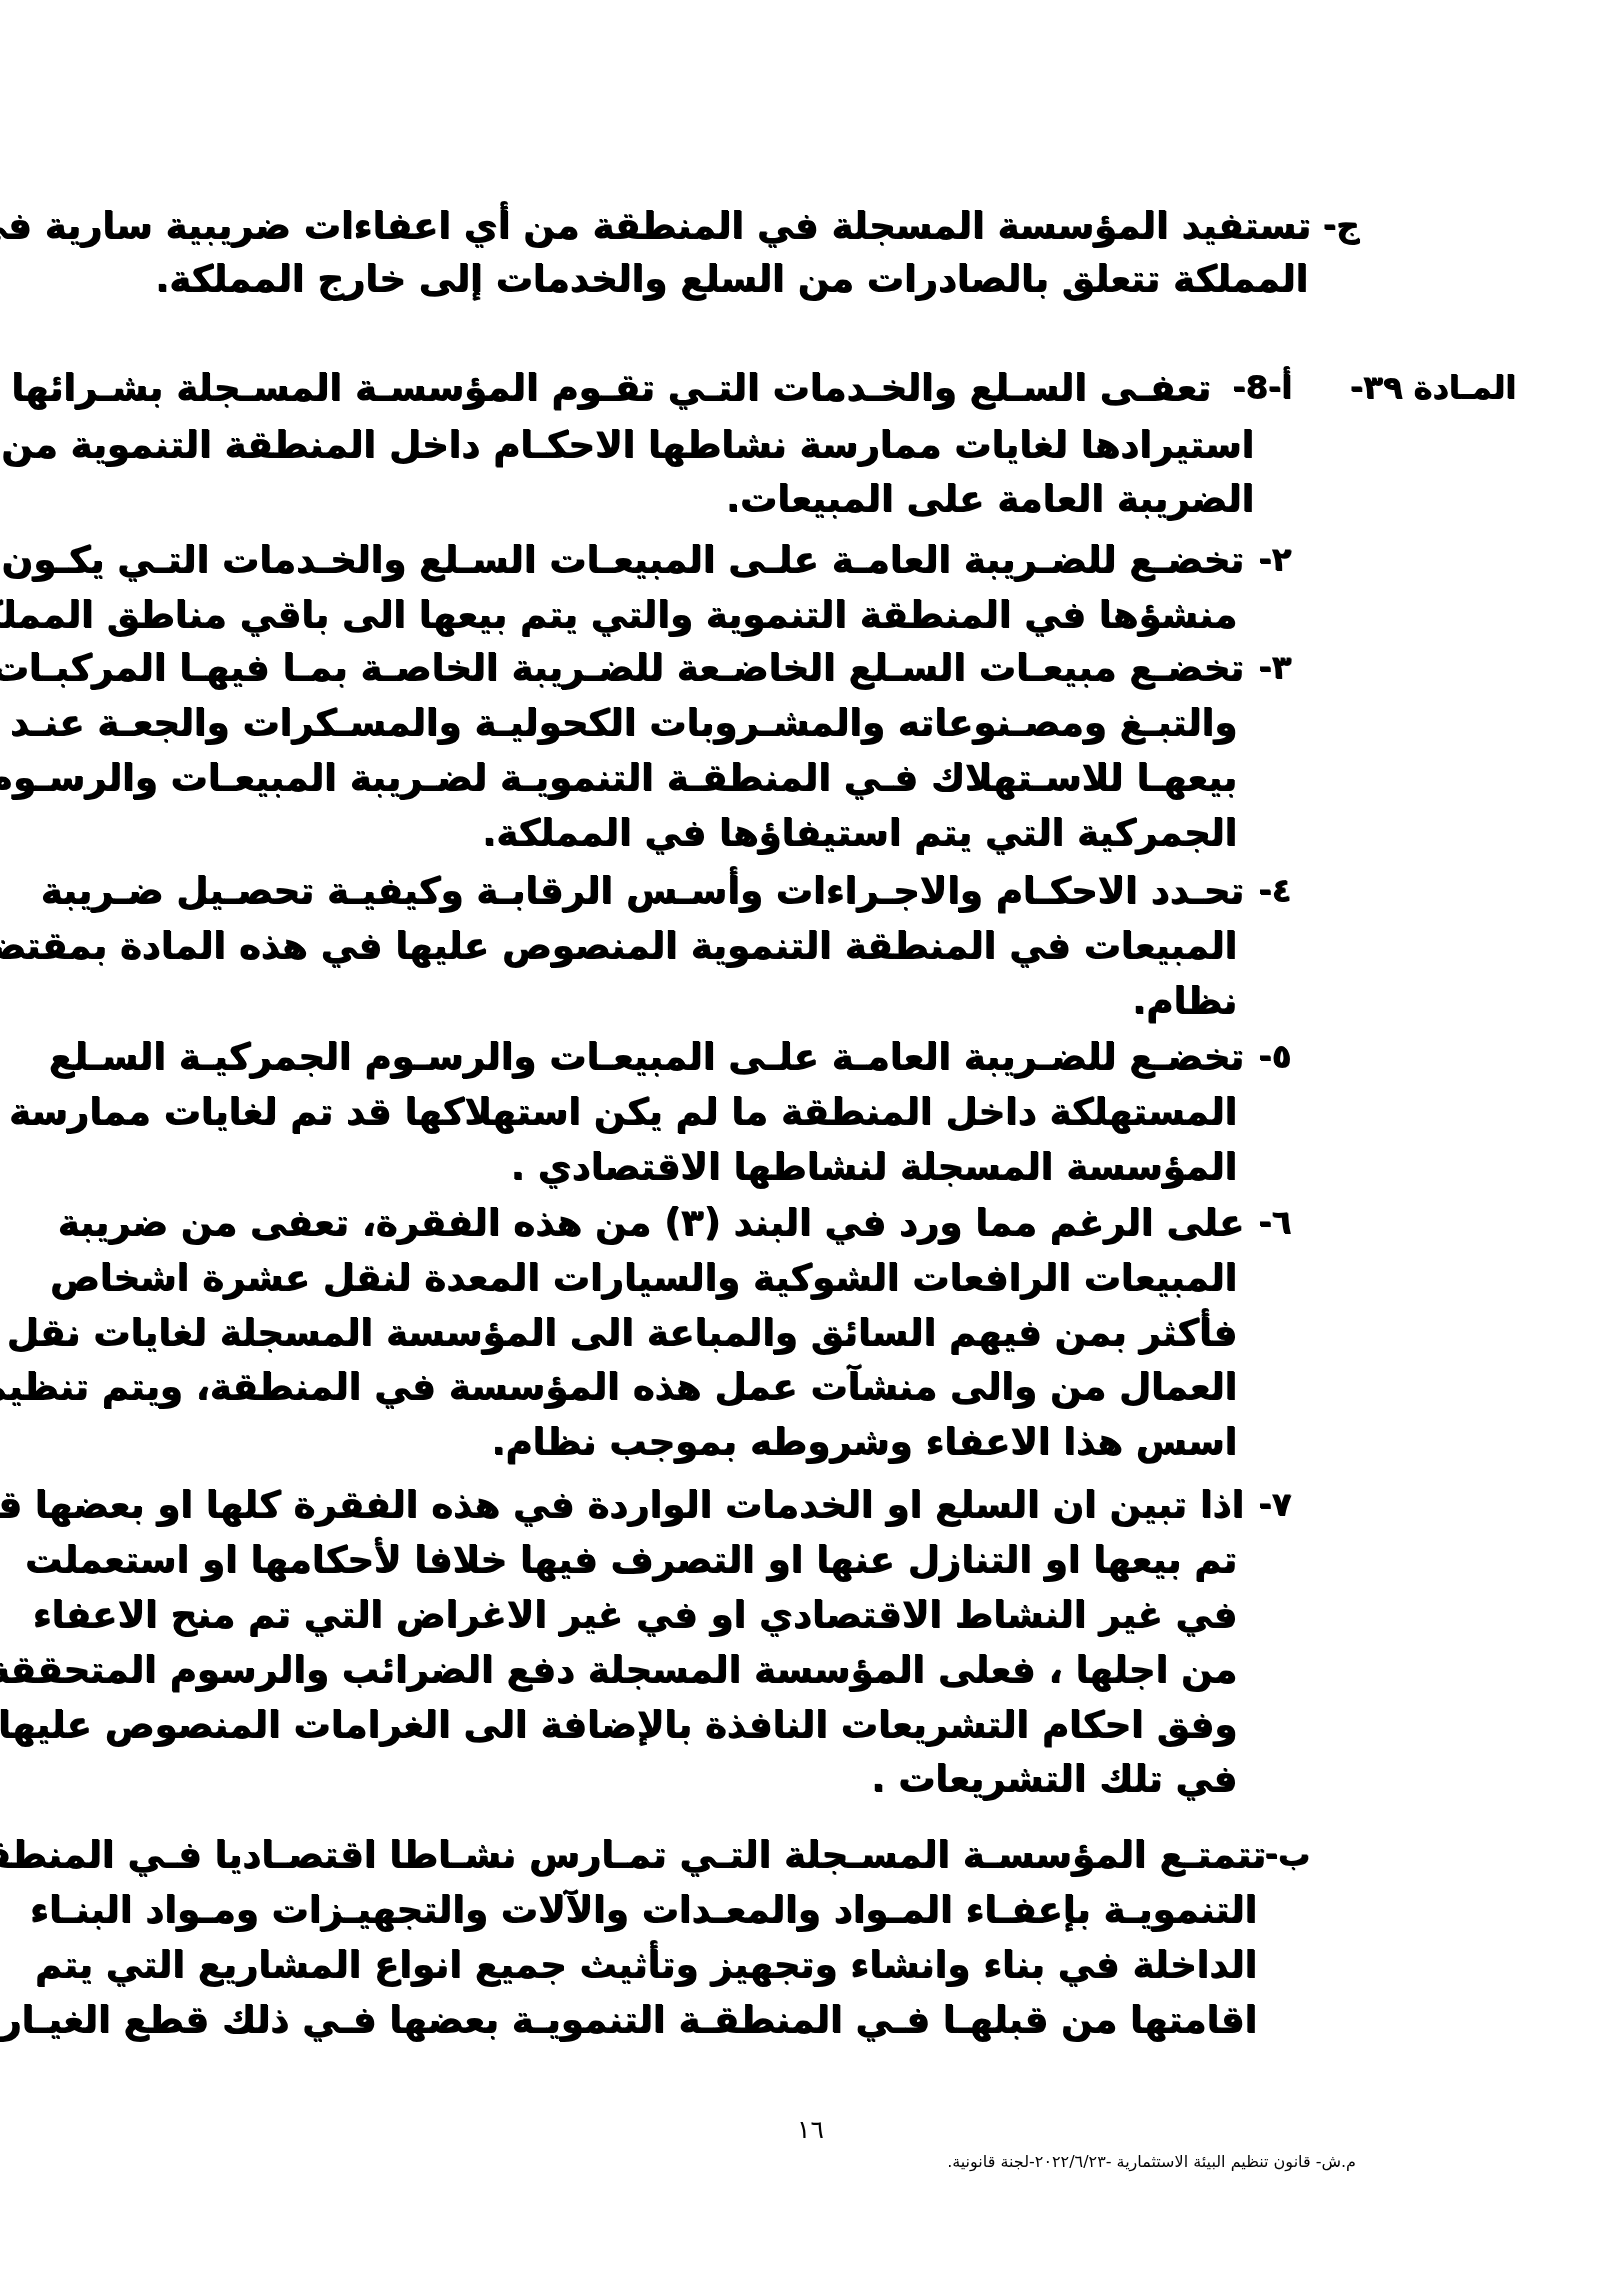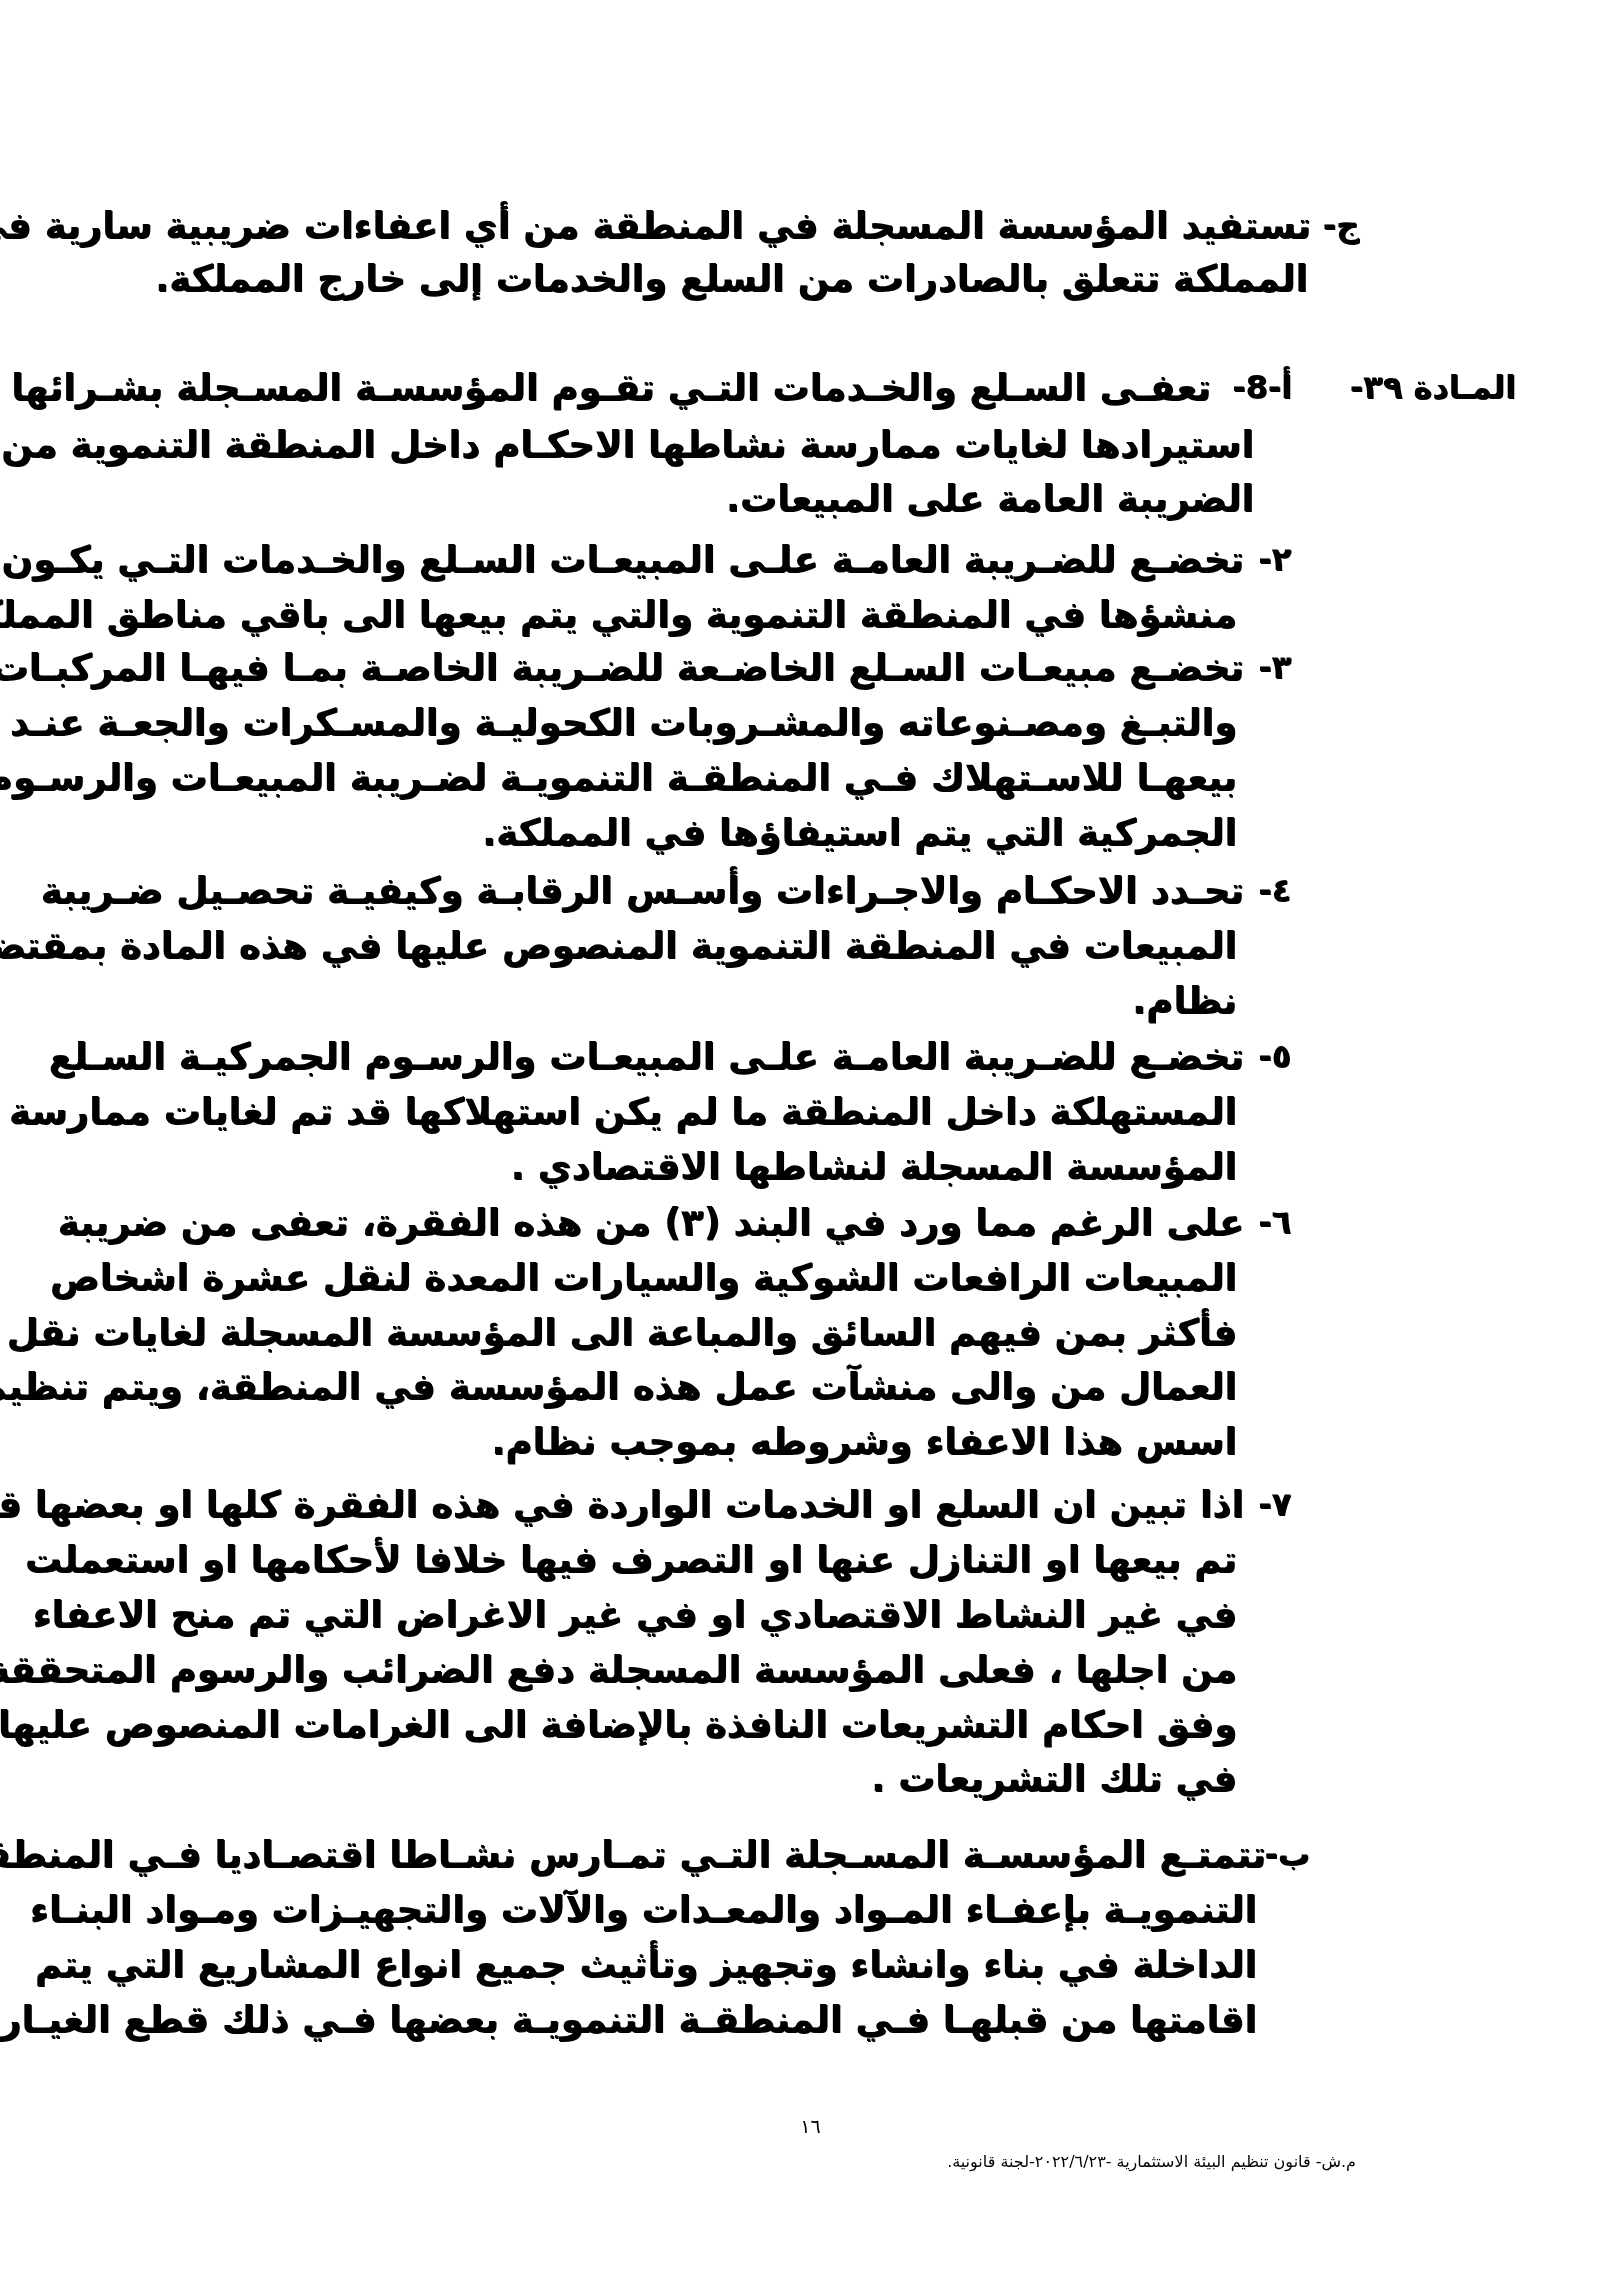--- a/index.html
+++ b/index.html
@@ -17,21 +17,21 @@
     text-shadow: 1px 1px 0 #000;
   }
   .line.last { text-align-last: right; }
   .marker {
     position: absolute; height: 49px; line-height: 49px;
     font-size: 32px; white-space: nowrap; text-align: right;
     text-shadow: 1px 1px 0 #000;
   }
   .page-number {
     position: absolute; left: 774px; top: 2115px; width: 73px;
-    text-align: center; font-size: 19px; font-weight: normal;
+    text-align: center; font-size: 25px; font-weight: normal;
     font-family: "DejaVu Sans", sans-serif;
   }
   .footer {
     position: absolute; right: 265px; top: 2152px;
     font-size: 16px; font-weight: normal; white-space: nowrap;
     font-family: "DejaVu Sans", sans-serif; direction: rtl;
   }
 </style>
 </head>
 <body>

